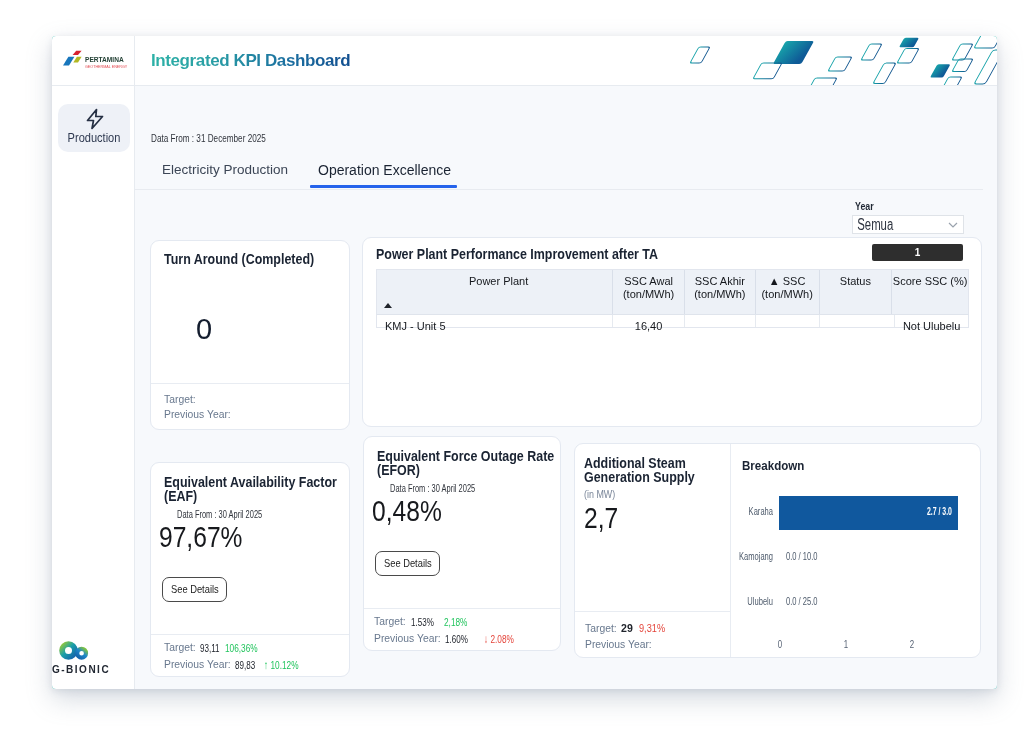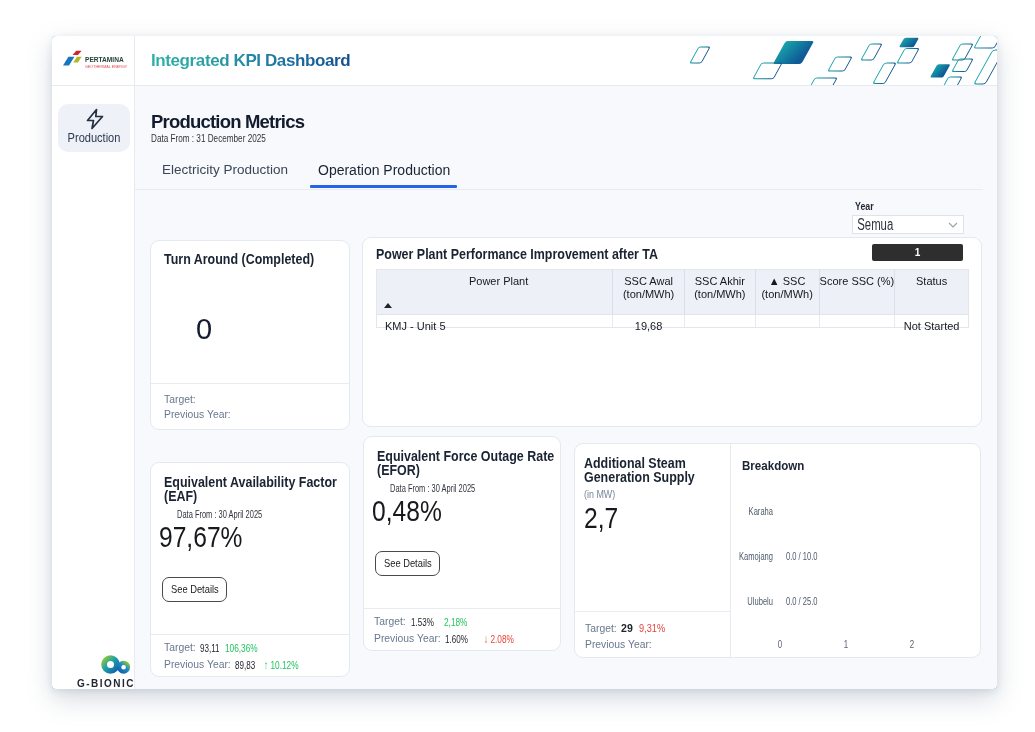--- a/index.html
+++ b/index.html
@@ -6,21 +6,21 @@
 html,body { width:1035px; height:732px; background:#ffffff; font-family:"Liberation Sans", sans-serif; overflow:hidden; }
 .frame { position:absolute; left:52px; top:36px; width:945px; height:653px; background:#14b8a6; border-radius:4px; box-shadow:0 10px 26px rgba(125,140,158,.32), 0 2px 7px rgba(125,140,158,.20); }
 .header { position:absolute; left:0; top:0; width:945px; height:50px; background:#fff; border-bottom:1px solid #e7ebf0; border-radius:4px 4px 0 0; overflow:hidden; }
 .logobox { position:absolute; left:0; top:0; width:83px; height:50px; border-right:1px solid #e7ebf0; }
 .apptitle { position:absolute; left:99px; top:15px; font-size:17px; font-weight:bold; letter-spacing:-0.4px; background:linear-gradient(90deg,#2cb1a6 0%, #2a9fa5 30%, #1b6ea0 70%, #124f90 100%); -webkit-background-clip:text; background-clip:text; color:transparent; }
 .deco { position:absolute; right:0; top:0; }
 .sidebar { position:absolute; left:0; top:50px; width:83px; height:603px; background:#fff; border-right:1px solid #e7ebf0; border-radius:0 0 0 4px; }
 .prodbtn { position:absolute; left:6px; top:18px; width:72px; height:48px; background:#eef1f7; border-radius:10px; text-align:center; }
 .prodbtn .txt { position:absolute; top:26px; width:100%; font-size:13px; color:#2e3950; transform:scaleX(0.85); }
 .prodbtn svg { position:absolute; left:25px; top:4px; }
-.gbionic { position:absolute; left:0; bottom:0; width:83px; text-align:right; }
+.gbionic { position:absolute; left:0; bottom:14px; width:83px; text-align:left; }
 .gbionic .txt { font-size:10px; font-weight:bold; letter-spacing:1.5px; color:#222833; margin-top:2px; }
 .content { position:absolute; left:83px; top:50px; width:862px; height:603px; background:#f7f9fc; border-radius:0 0 4px 0; }
 .pm-title { position:absolute; left:16px; top:25px; font-size:18.5px; font-weight:bold; color:#131c2e; letter-spacing:-0.8px; }
 .pm-sub { position:absolute; left:16px; top:46px; font-size:11.5px; color:#30343c; transform:scaleX(0.71); transform-origin:0 0; white-space:nowrap; }
 .tab { position:absolute; top:76px; font-size:13.5px; }
 .tab1 { left:27px; color:#3c4656; }
 .tab2 { left:183px; color:#1a2332; font-size:14px; }
 .inkbar { position:absolute; left:175px; top:99px; width:147px; height:2.5px; background:#2563eb; border-radius:1px; }
 .tabline { position:absolute; left:0px; top:103px; width:848px; height:1px; background:#e8ebf0; }
 .yearlbl { position:absolute; left:720px; top:114px; font-size:11px; font-weight:bold; color:#1f2733; transform:scaleX(0.8); transform-origin:0 0; }
@@ -160,24 +160,23 @@
               <stop offset="1" stop-color="#1464ab"></stop>
           </linearGradient>
         </defs>
         <circle cx="9.5" cy="10.5" r="6.4" fill="none" stroke="url(#gb1)" stroke-width="5.8"></circle>
         <circle cx="22.6" cy="13.2" r="4.4" fill="none" stroke="url(#gb2)" stroke-width="4.2"></circle>
       </svg>
       <div class="txt">G-BIONIC</div>
     </div>
   </div>
   <div class="content">
-    <div class="pm-title">Production Metrics</div>
     <div class="pm-sub">Data From : 31 December 2025</div>
     <div class="tab tab1">Electricity Production</div>
-    <div class="tab tab2">Operation Production</div>
+    <div class="tab tab2">Operation Excellence</div>
     <div class="inkbar"></div>
     <div class="tabline"></div>
     <div class="yearlbl">Year</div>
     <div class="yearsel"><span class="st">Semua</span>
       <svg width="10" height="6" viewBox="0 0 10 6" fill="none" stroke="#9aa2ad" stroke-width="1.2">
           <path d="M1 1 L5 5 L9 1"></path>
         </svg>
     </div>
 
     <div class="card c-ta">
@@ -190,30 +189,30 @@
 
     <div class="card c-tbl">
       <div class="ctitle" style="font-size:15px;transform:scaleX(0.83);top:9px;">Power Plant Performance Improvement after TA</div>
       <div class="pgbtn">1</div>
       <div class="tbl">
         <div class="hrow">
           <div class="hcell" style="width:237px;padding-left:8px;">Power Plant<div class="sortup"></div></div>
           <div class="hcell" style="width:72px;">SSC Awal<br>(ton/MWh)</div>
           <div class="hcell" style="width:71px;">SSC Akhir<br>(ton/MWh)</div>
           <div class="hcell" style="width:64px;">▲ SSC<br>(ton/MWh)</div>
+          <div class="hcell" style="width:73px;">Status</div>
           <div class="hcell" style="width:76px;">Score SSC (%)</div>
-          <div class="hcell" style="width:73px;">Status</div>
         </div>
         <div class="drow">
           <div class="dcell" style="width:237px;text-align:left;padding-left:8px;">KMJ - Unit 5</div>
-          <div class="dcell" style="width:72px;">19,68</div>
+          <div class="dcell" style="width:72px;">16,40</div>
           <div class="dcell" style="width:71px;"></div>
           <div class="dcell" style="width:64px;"></div>
           <div class="dcell" style="width:76px;"></div>
-          <div class="dcell" style="width:73px;">Not Started</div>
+          <div class="dcell" style="width:73px;">Not Ulubelu</div>
         </div>
       </div>
     </div>
 
     <div class="card c-eaf">
       <div class="ctitle">Equivalent Availability Factor<br>(EAF)</div>
       <div class="mdata">Data From : 30 April 2025</div>
       <div class="mnum">97,67%</div>
       <div class="seebtn"><span>See Details</span></div>
       <div class="divh" style="top:171px;"></div>
@@ -245,20 +244,23 @@
         <div style="position:absolute;left:9px;top:44px;font-size:10.5px;color:#7a8699;transform:scaleX(0.85);transform-origin:0 0;">(in MW)</div>
         <div class="mnum" style="left:9px;">2,7</div>
         <div class="divh" style="top:167px;"></div>
         <span class="fs lab" style="left:10px;top:178px;">Target:</span>
         <span class="fs" style="left:46px;top:178px;color:#20242c;font-weight:bold;transform:scaleX(0.92);">29</span>
         <span class="fs valr" style="left:64px;top:178px;transform:scaleX(0.8);">9,31%</span>
         <span class="fs lab" style="left:10px;top:194px;">Previous Year:</span>
       </div>
       <div class="bk-title">Breakdown</div>
       <div class="bklbl" style="left:138px;top:61px;">Karaha</div>
+      <div class="bar">
+          <span>2.7 / 3.0</span>
+        </div>
       <div class="bklbl" style="left:138px;top:106px;">Kamojang</div>
       <div class="bkval" style="left:211px;top:106px;">0.0 / 10.0</div>
       <div class="bklbl" style="left:138px;top:151px;">Ulubelu</div>
       <div class="bkval" style="left:211px;top:151px;">0.0 / 25.0</div>
       <div class="tick" style="left:195px;">0</div>
       <div class="tick" style="left:261px;">1</div>
       <div class="tick" style="left:327px;">2</div>
     </div>
   </div>
 </div>

